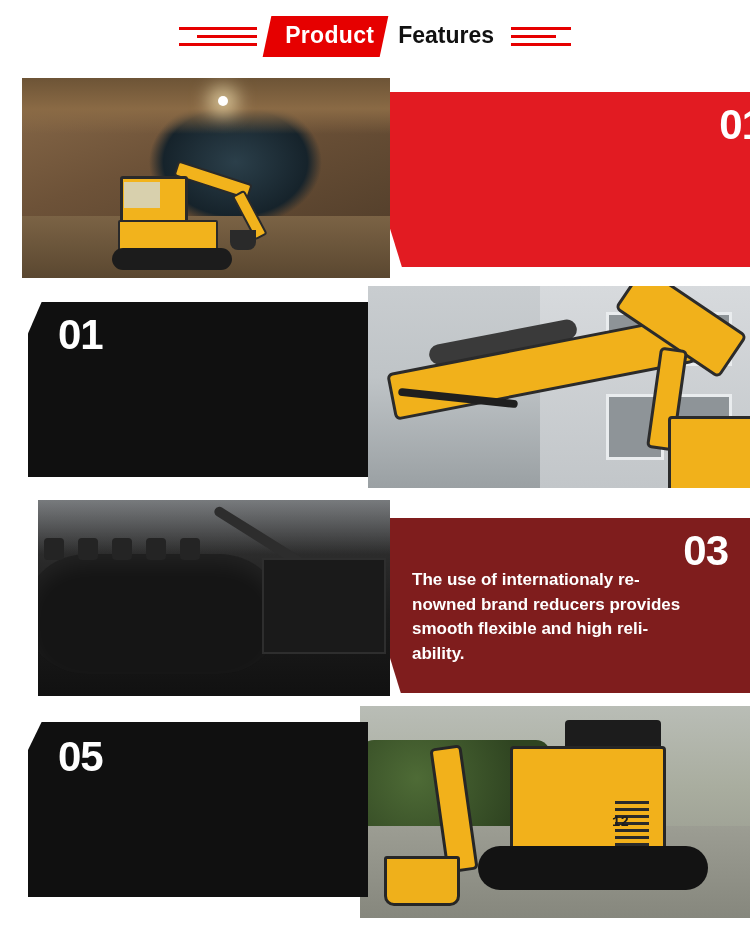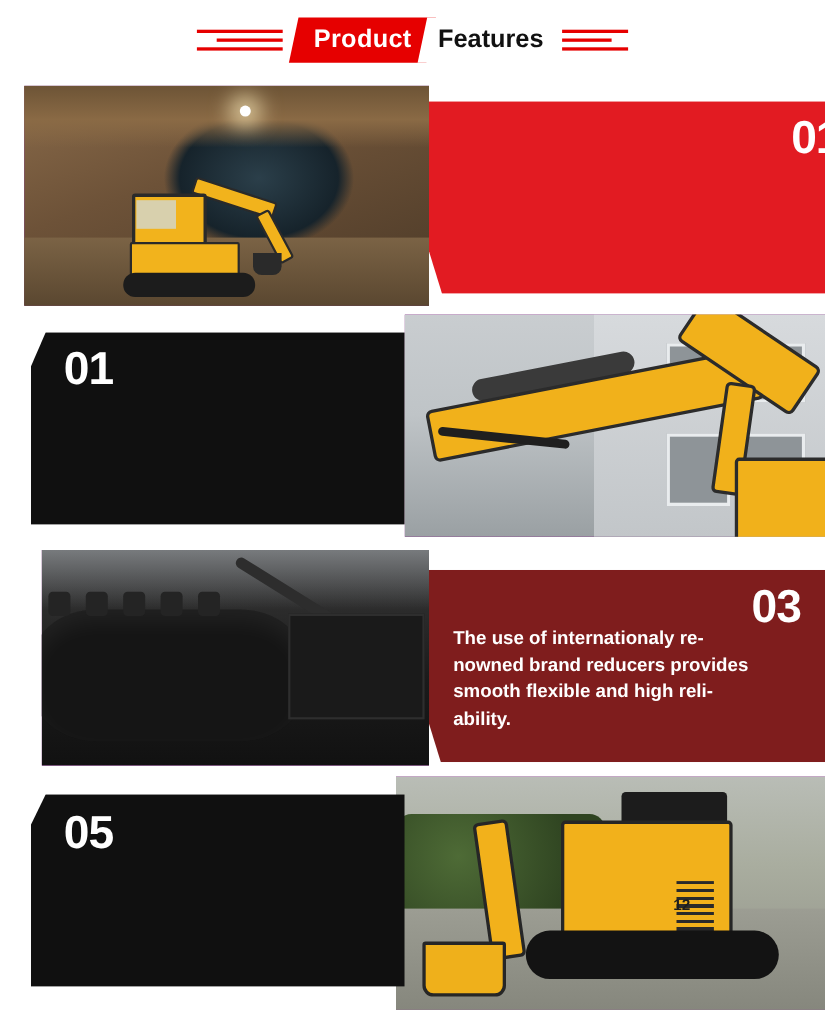--- a/index.html
+++ b/index.html
@@ -73,21 +73,22 @@
     padding: 6px 14px 8px 14px;
     font-size: 23px;
     font-weight: bold;
     transform: skewX(-12deg);
     margin-left: -14px;
   }
   .title-white .title-text { display: inline-block; transform: skewX(12deg); }
   .photo {
     position: absolute;
     overflow: hidden;
-    background: #701a75;
+    background: #22c55e;
+    font-family: Liberation Mono, monospace;
   }
   .panel {
     position: absolute;
     overflow: hidden;
     color: #ffffff;
   }
   .panel .num {
     position: absolute;
     font-size: 42px;
     font-weight: bold;

